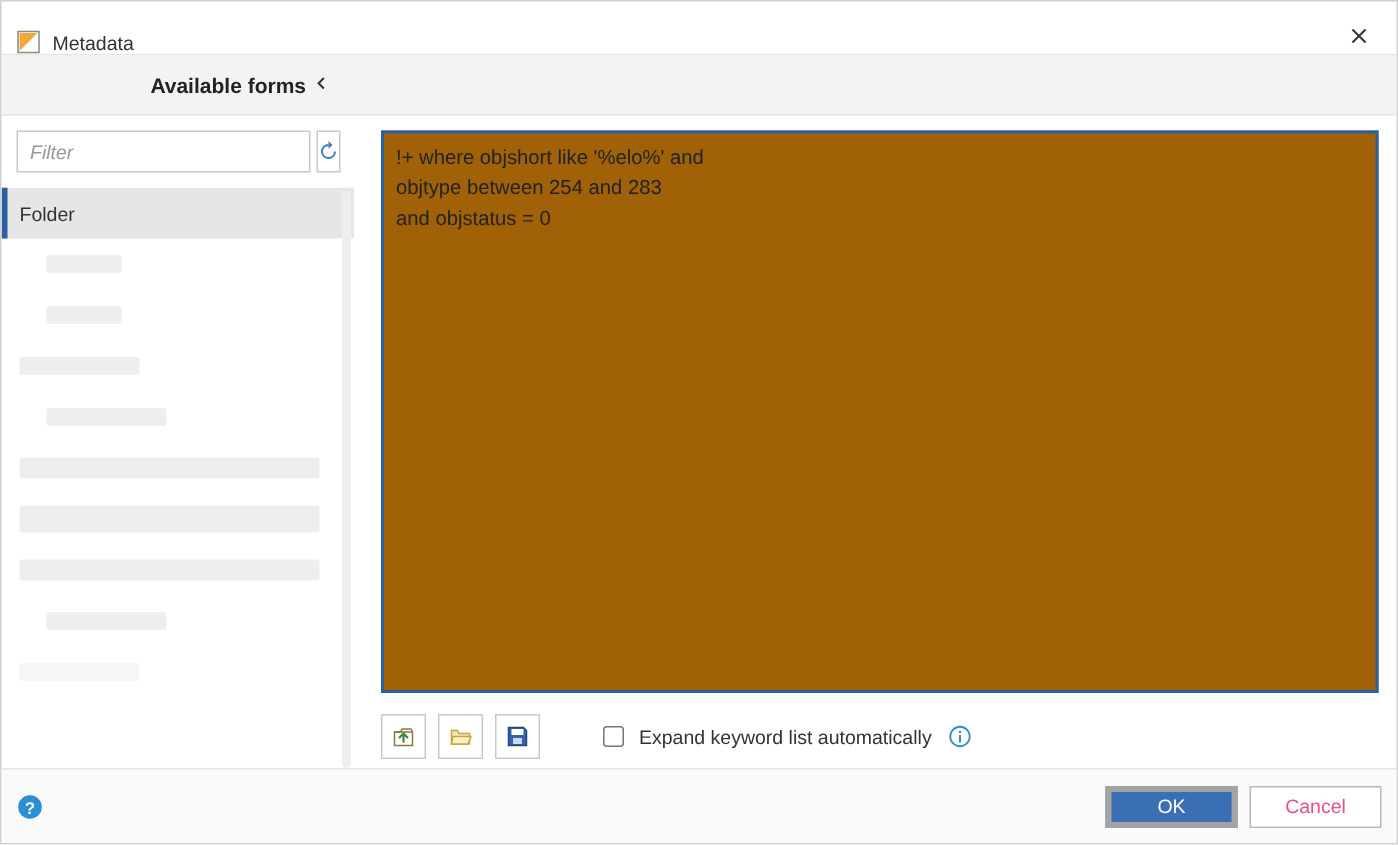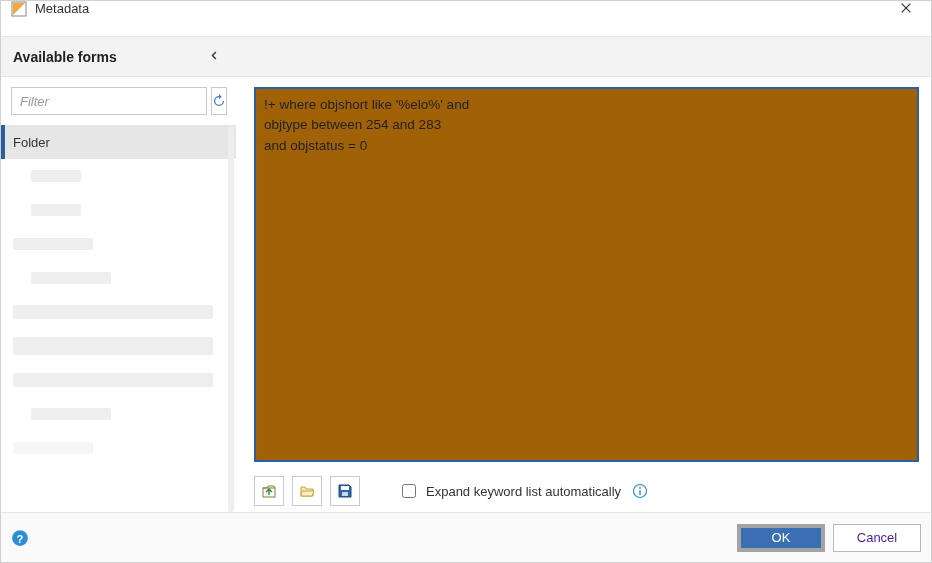--- a/index.html
+++ b/index.html
@@ -1,27 +1,27 @@
 <!DOCTYPE html>
 <html><head>
 <meta charset="utf-8">
 <style>
   * { box-sizing: border-box; }
   html, body { margin: 0; padding: 0; font-family: "Segoe UI", Arial, sans-serif; font-size: 13px; color: #333; }
   body { width: 932px; height: 563px; background: #fff; overflow: hidden; border: 1px solid #d0d0d0; position: relative; }
 
   
-  .titlebar { height: 36px; display: flex; align-items: flex-start; padding: 0 10px; border-bottom: 1px solid #e5e5e5; }
+  .titlebar { height: 36px; display: flex; align-items: flex-end; padding: 0 10px; border-bottom: 1px solid #e5e5e5; }
   .titlebar .app-icon { width: 16px; height: 16px; margin-right: 8px; }
   .titlebar .title { flex: 1; font-size: 13px; color: #333; }
   .titlebar .close { width: 30px; text-align: center; font-size: 16px; cursor: pointer; color: #333; }
 
   
   .headerrow { height: 40px; background: #f3f3f3; border-bottom: 1px solid #e5e5e5; display: flex; align-items: stretch; }
-  .forms-header { width: 235px; display: flex; align-items: center; padding: 0 12px; }
+  .forms-header { width: 235px; display: flex; align-items: center; padding: 0 12px; text-align: right; }
   .forms-header .label { font-weight: 600; font-size: 14px; color: #222; flex: 1; }
   .forms-header .chev { width: 20px; text-align: center; cursor: pointer; color: #333; }
 
   .tabs { flex: 1; display: flex; align-items: stretch; }
   .tab { display: flex; align-items: center; padding: 0 18px; color: #555; cursor: pointer; }
   .tab.active { background: #fff; border-left: 1px solid #e5e5e5; border-right: 1px solid #e5e5e5; margin-bottom: -1px; border-bottom: 1px solid #fff; color: #333; }
 
   
   .body { position: absolute; top: 76px; bottom: 50px; left: 0; right: 0; display: flex; }
   .sidebar { width: 235px; display: flex; flex-direction: column; padding-top: 10px; position: relative; }
@@ -49,21 +49,21 @@
   .icon-btn { width: 30px; height: 30px; border: 1px solid #c9c9c9; background: #fff; display: flex; align-items: center; justify-content: center; cursor: pointer; }
   .icon-btn svg { width: 16px; height: 16px; }
   .checkbox-wrap { display: flex; align-items: center; margin-left: 30px; gap: 7px; }
   .checkbox-wrap input { width: 14px; height: 14px; }
   .info-icon { color: #2b8fd6; margin-left: 4px; width: 16px; height: 16px; }
 
   
   .footer { position: absolute; bottom: 0; left: 0; right: 0; height: 50px; border-top: 1px solid #e5e5e5; background: #fafafa; display: flex; align-items: center; padding: 0 10px; }
   .footer .help { width: 18px; height: 18px; color: #2b8fd6; cursor: pointer; }
   .footer .spacer { flex: 1; }
-  .btn { height: 28px; min-width: 88px; border: 1px solid #b8b8b8; background: #fff; color: #4c1d95; font-size: 13px; cursor: pointer; margin-left: 8px; }
+  .btn { height: 28px; min-width: 88px; border: 1px solid #b8b8b8; background: #fff; color: #ec4899; font-size: 13px; cursor: pointer; margin-left: 8px; }
   .btn.primary { background: #3b6fb3; color: #fff; border: 4px solid #a3a3a3; }
 </style>
 </head>
 <body>
 
 <div class="titlebar">
   <svg class="app-icon" viewBox="0 0 16 16">
     <rect x="1" y="1" width="14" height="14" fill="#fff" stroke="#888" stroke-width="1"></rect>
     <path d="M2 2 L14 2 L2 14 Z" fill="#f2a83a"></path>
   </svg>

